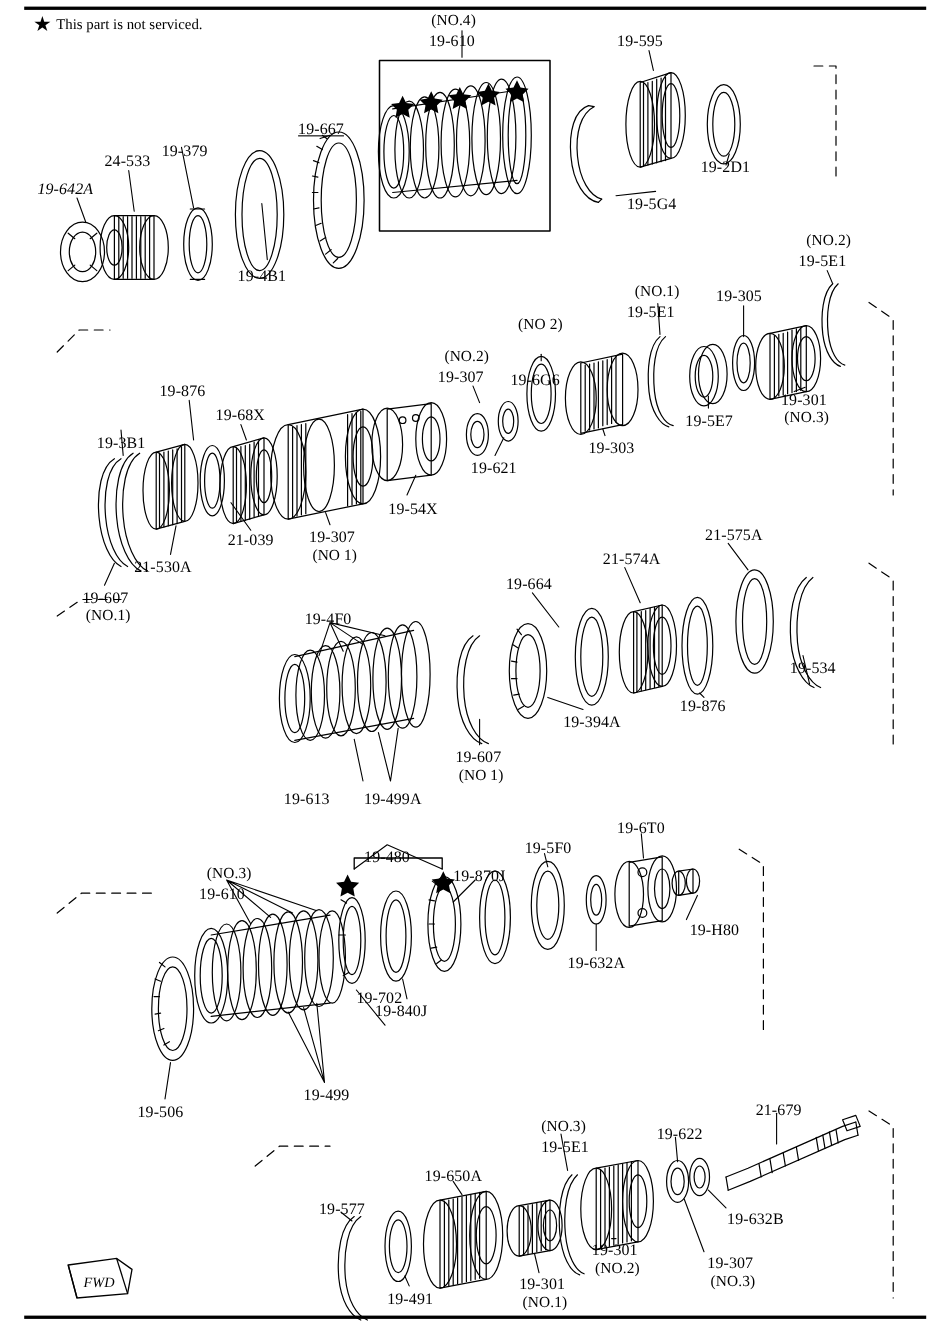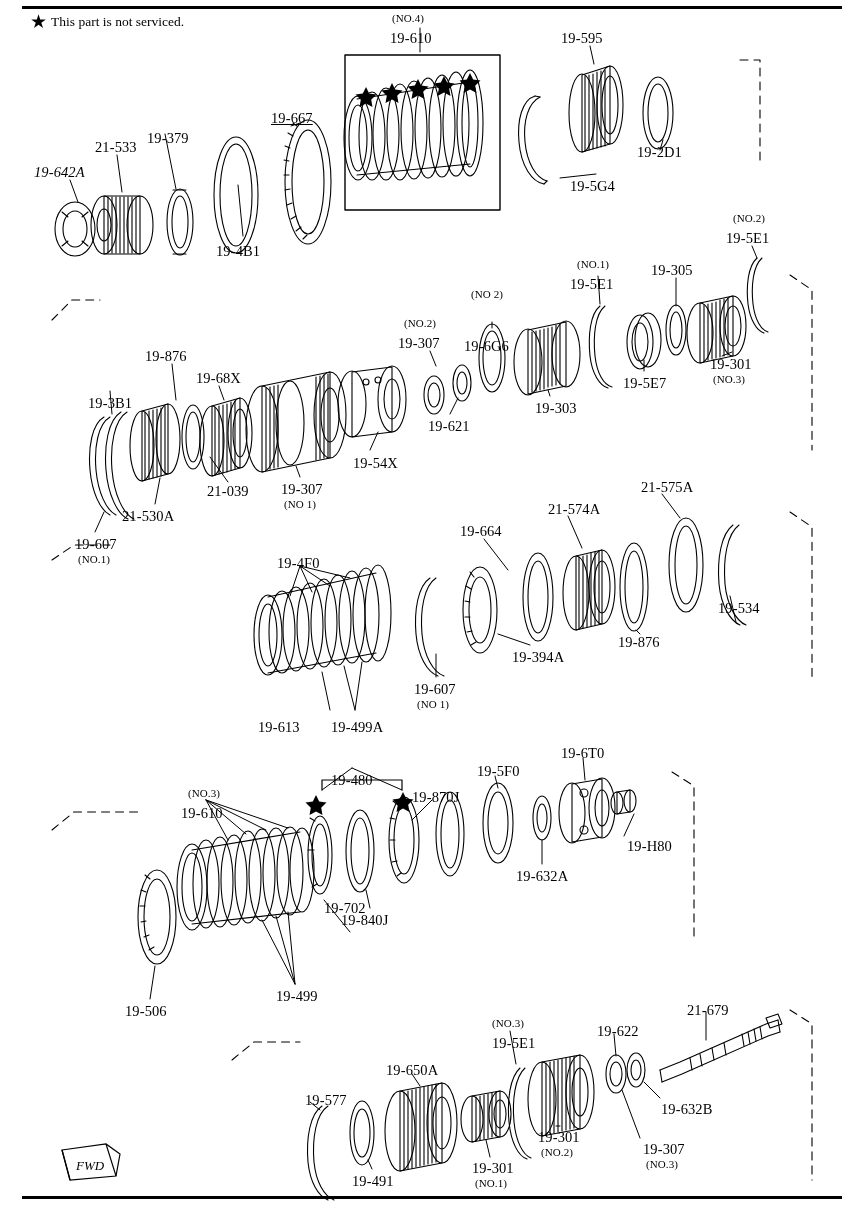--- a/index.html
+++ b/index.html
@@ -34,21 +34,21 @@
   .lbl {
     position: absolute;
     font-family: "Liberation Serif", serif;
     font-size: 14.5px;
     line-height: 1.12;
     color: #000;
     white-space: pre;
     letter-spacing: 0.1px;
   }
   .lbl.note {
-    font-size: 11px;
+    font-size: 14px;
   }
   .legend {
     position: absolute;
     left: 30px;
     top: 10px;
     font-size: 13.5px;
     font-family: "Liberation Serif", serif;
   }
   .legend .star {
     font-size: 19px;
@@ -526,21 +526,21 @@
     </g>
     <text x="20" y="32" font-family="Liberation Serif, serif" font-size="13" font-style="italic" fill="#000">FWD</text>
   </svg>
 
   <div id="label-layer">
       <div class="lbl note" style="left: 392px; top: 12px;">(NO.4)</div>
       <div class="lbl" style="left: 390px; top: 30px;">19-610</div>
       <div class="lbl" style="left: 561px; top: 30px;">19-595</div>
       <div class="lbl" style="left: 147px; top: 118px; margin-top: 12px;">19-379</div>
       <div class="lbl" style="left: 271px; top: 110px; text-decoration: underline;">19-667</div>
-      <div class="lbl" style="left: 95px; top: 139px;">21-533</div>
+      <div class="lbl" style="left: 95px; top: 139px;">24-533</div>
       <div class="lbl" style="left: 34px; top: 164px; font-style: italic;">19-642A</div>
       <div class="lbl" style="left: 637px; top: 144px;">19-2D1</div>
       <div class="lbl" style="left: 570px; top: 178px;">19-5G4</div>
       <div class="lbl" style="left: 216px; top: 243px;">19-4B1</div>
       <div class="lbl note" style="left: 733px; top: 212px;">(NO.2)</div>
       <div class="lbl" style="left: 726px; top: 230px;">19-5E1</div>
       <div class="lbl note" style="left: 577px; top: 258px;">(NO.1)</div>
       <div class="lbl" style="left: 570px; top: 276px;">19-5E1</div>
       <div class="lbl" style="left: 651px; top: 262px;">19-305</div>
       <div class="lbl note" style="left: 471px; top: 288px;">(NO 2)</div>
@@ -583,21 +583,21 @@
       <div class="lbl" style="left: 516px; top: 868px;">19-632A</div>
       <div class="lbl" style="left: 341px; top: 912px;">19-840J</div>
       <div class="lbl" style="left: 324px; top: 900px;">19-702</div>
       <div class="lbl" style="left: 276px; top: 988px;">19-499</div>
       <div class="lbl" style="left: 125px; top: 1003px;">19-506</div>
       <div class="lbl" style="left: 687px; top: 1002px;">21-679</div>
       <div class="lbl" style="left: 597px; top: 1023px;">19-622</div>
       <div class="lbl note" style="left: 492px; top: 1017px;">(NO.3)</div>
       <div class="lbl" style="left: 492px; top: 1035px;">19-5E1</div>
       <div class="lbl" style="left: 386px; top: 1062px;">19-650A</div>
-      <div class="lbl" style="left: 305px; top: 1092px; text-align: right;">19-577</div>
+      <div class="lbl" style="left: 290px; top: 1092px; text-align: right;">19-577</div>
       <div class="lbl" style="left: 661px; top: 1101px;">19-632B</div>
       <div class="lbl" style="left: 643px; top: 1141px;">19-307</div>
       <div class="lbl note" style="left: 646px; top: 1158px;">(NO.3)</div>
       <div class="lbl" style="left: 538px; top: 1129px;">19-301</div>
       <div class="lbl note" style="left: 541px; top: 1146px;">(NO.2)</div>
       <div class="lbl" style="left: 472px; top: 1160px;">19-301</div>
       <div class="lbl note" style="left: 475px; top: 1177px;">(NO.1)</div>
       <div class="lbl" style="left: 352px; top: 1173px;">19-491</div>
     </div>
 </div>

